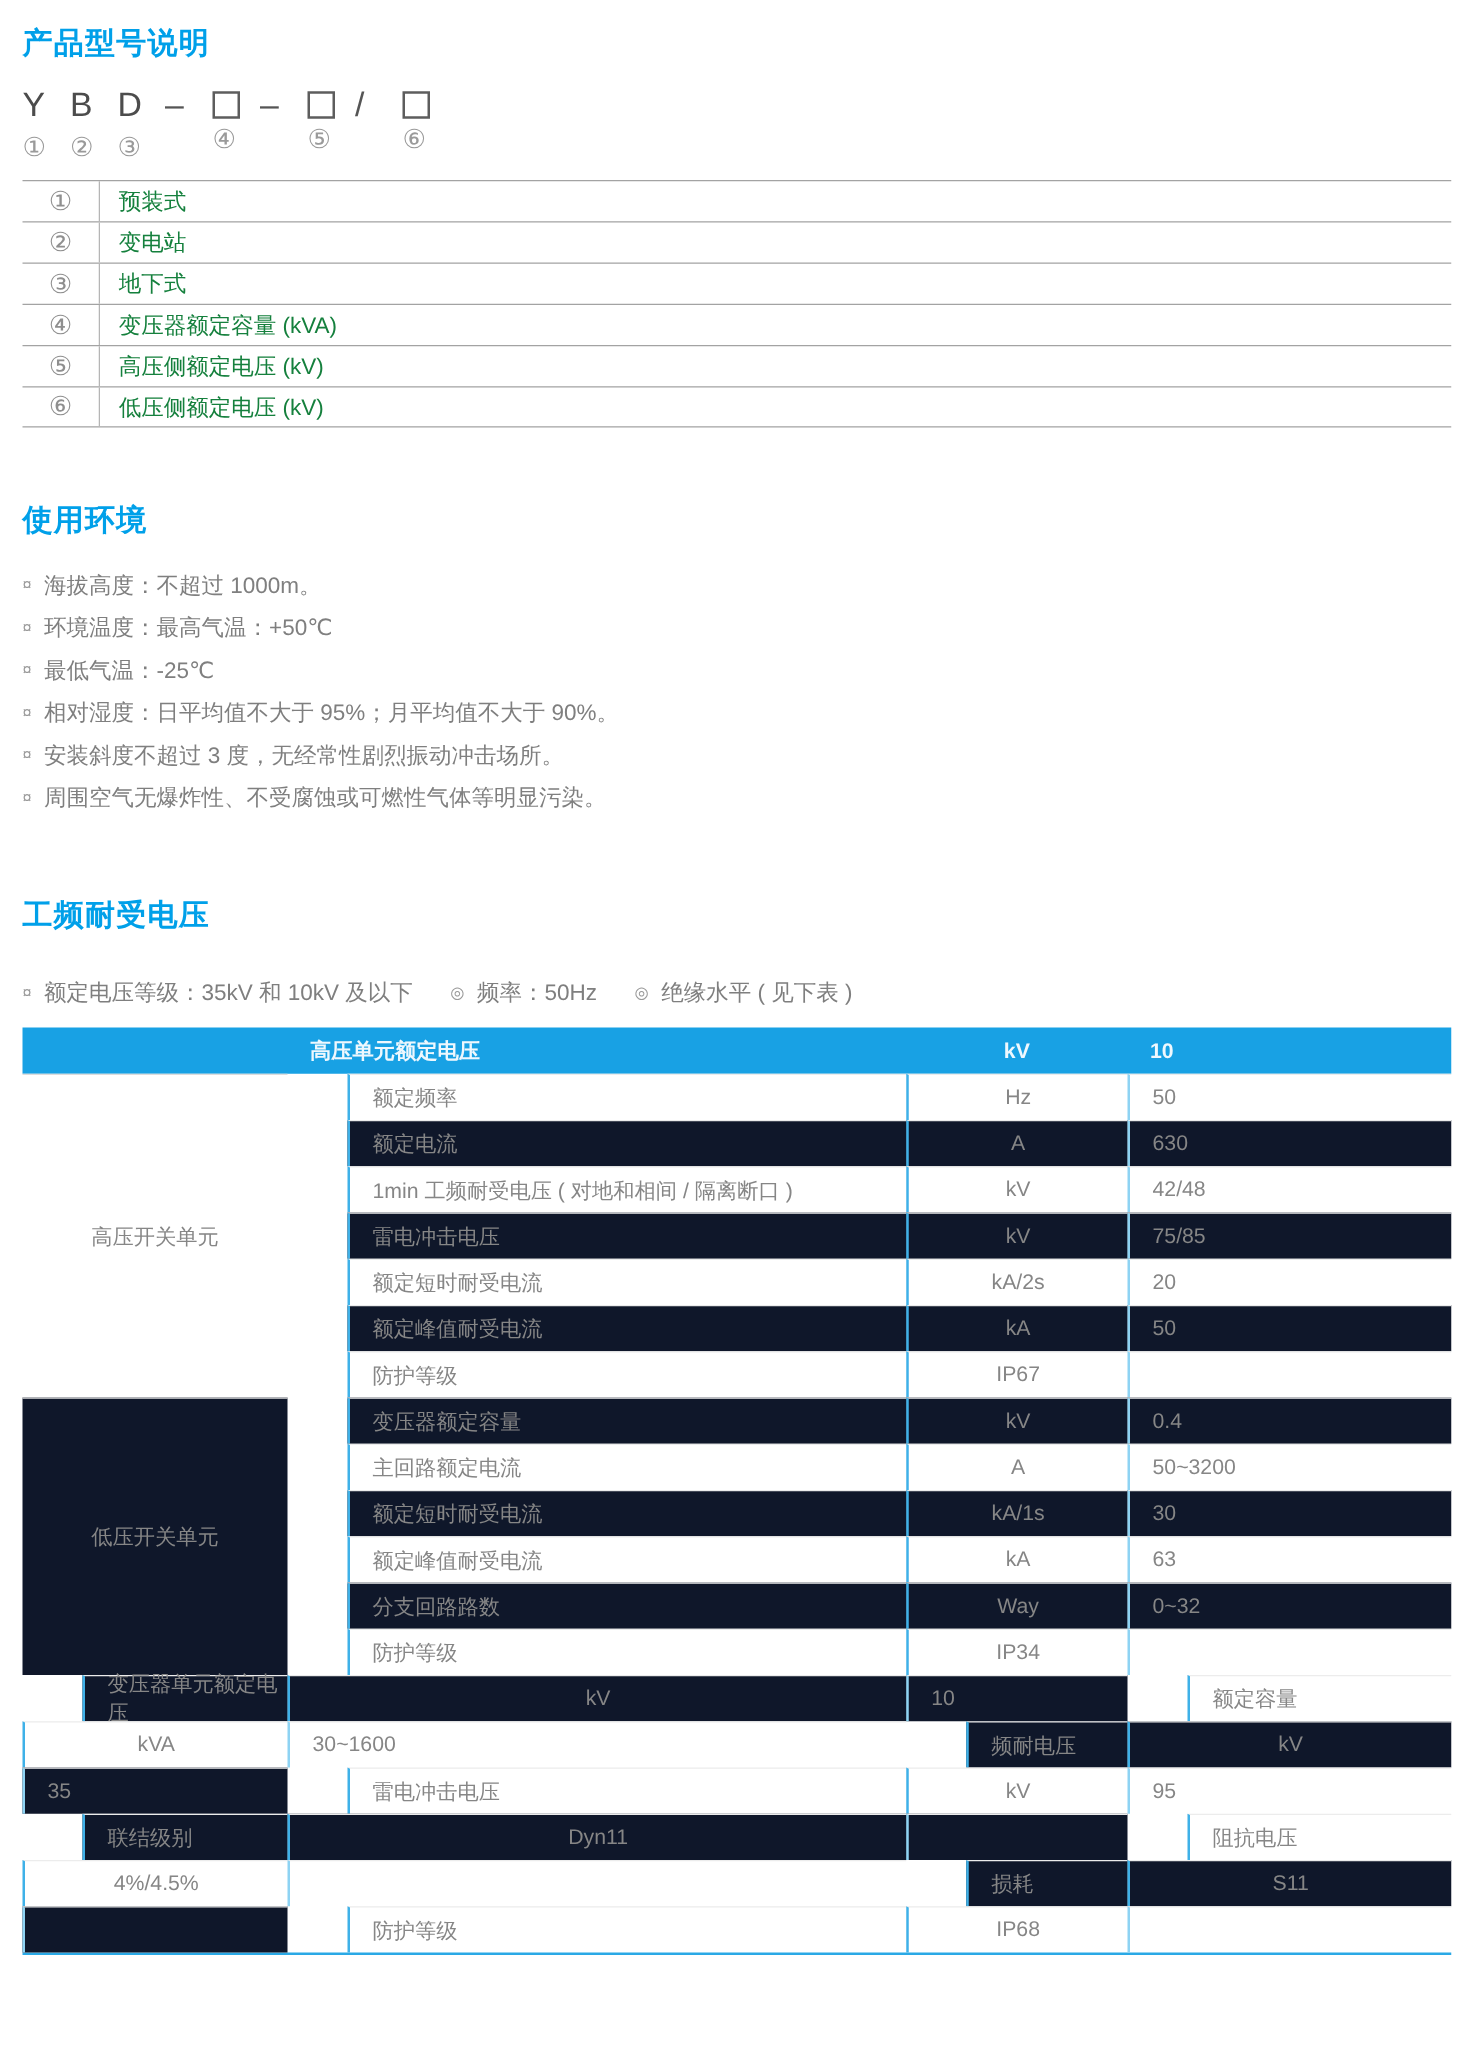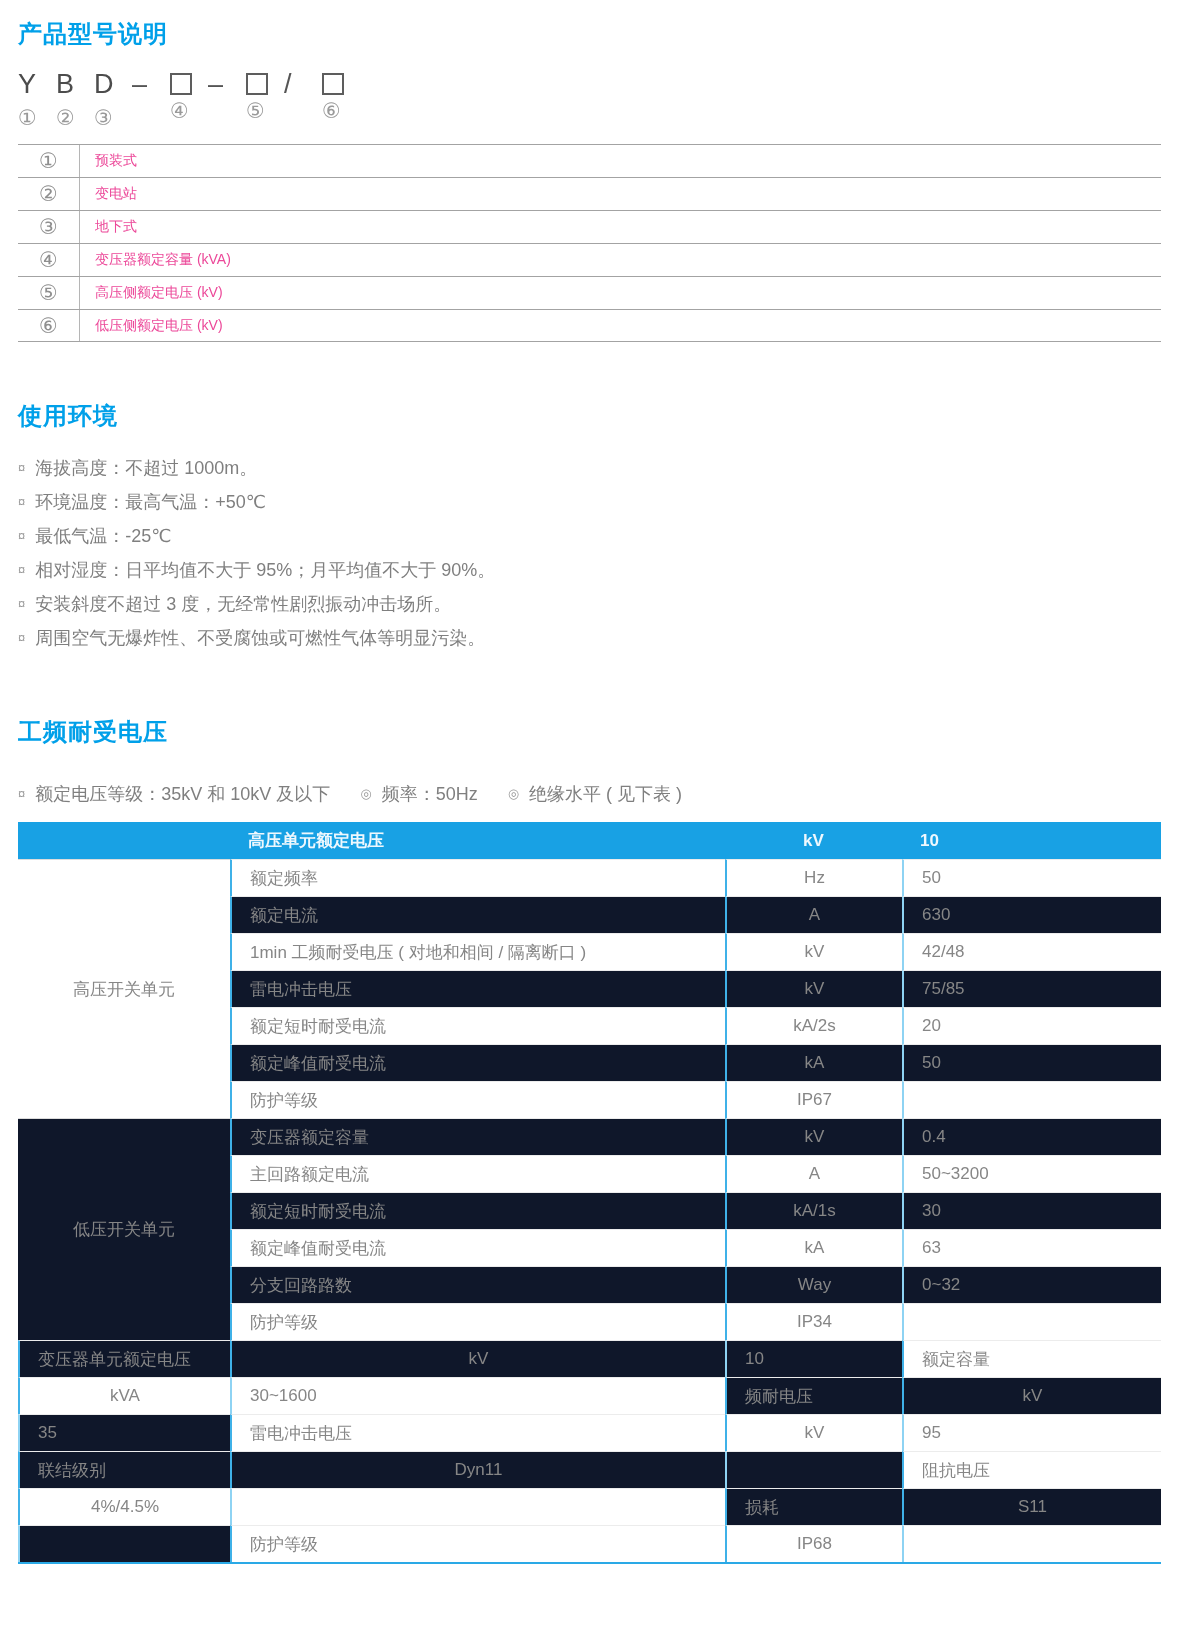--- a/index.html
+++ b/index.html
@@ -27,21 +27,21 @@
   .model-code .circ { font-size:21px; color:#9a9a9a; margin-top:4px; height:24px; }
 
   
   .legend { margin-top:14px; }
   .legend-row { display:flex; align-items:stretch; height:33px; border-top:1px solid #a3a3a3; }
   .legend-row:last-child { border-bottom:1px solid #a3a3a3; }
   .legend-num {
     width:62px; display:flex; align-items:center; justify-content:center;
     border-right:1px solid #b5b5b5; font-size:21px; color:#8f8f8f;
   }
-  .legend-desc { flex:1; display:flex; align-items:center; padding-left:15px; font-size:14px; color:#ec4899; }
+  .legend-desc { flex:1; display:flex; align-items:center; padding-left:15px; font-size:18px; color:#15803d; }
 
   
   .env-title { margin-top:58px; }
   .env-list { list-style:none; margin-top:24px; }
   .env-list li { display:flex; align-items:baseline; height:34px; font-size:18px; color:#7f7f7f; }
   .mark { font-size:13px; color:#9a9a9a; margin-right:10px; position:relative; top:-2px; }
 
   
   .param-title { margin-top:56px; }
   .param-intro { display:flex; margin-top:34px; font-size:18px; color:#7f7f7f; }
@@ -54,21 +54,21 @@
     height:37px; background:#18a1e4; color:#eef8fe; font-size:17px;
   }
   .spec-header > div { display:flex; align-items:center;font-weight:bold; }
   .spec-header .hp { padding-left:18px; }
   .spec-header .hu { justify-content:center; }
   .spec-header .hv { padding-left:18px; }
   .spec-grid { display:grid; grid-template-columns:212px 495px 177px 1fr; grid-auto-rows:37px; }
   .spec-grid > div { display:flex; align-items:center; font-size:17px; color:#868686; }
   .gcell { justify-content:center; border-top:1px solid #dcdcdc; color:#7d7d7d;text-align:center; }
   .cell { border-top:1px solid #ececec; }
-  .cell.p { padding-left:18px; border-left:2px solid #3fb1e8; }
+  .cell.p { padding-left:18px; border-left:2px solid #3fb1e8;margin-left:48px; }
   .cell.u { justify-content:center; border-left:2px solid #3fb1e8; }
   .cell.v { padding-left:18px; border-left:2px solid #8ed3f3; }
   .alt { background:#0f172a; }
 </style>
 </head>
 <body>
 
 <div class="container">
 
   <div class="section-title">产品型号说明</div>

